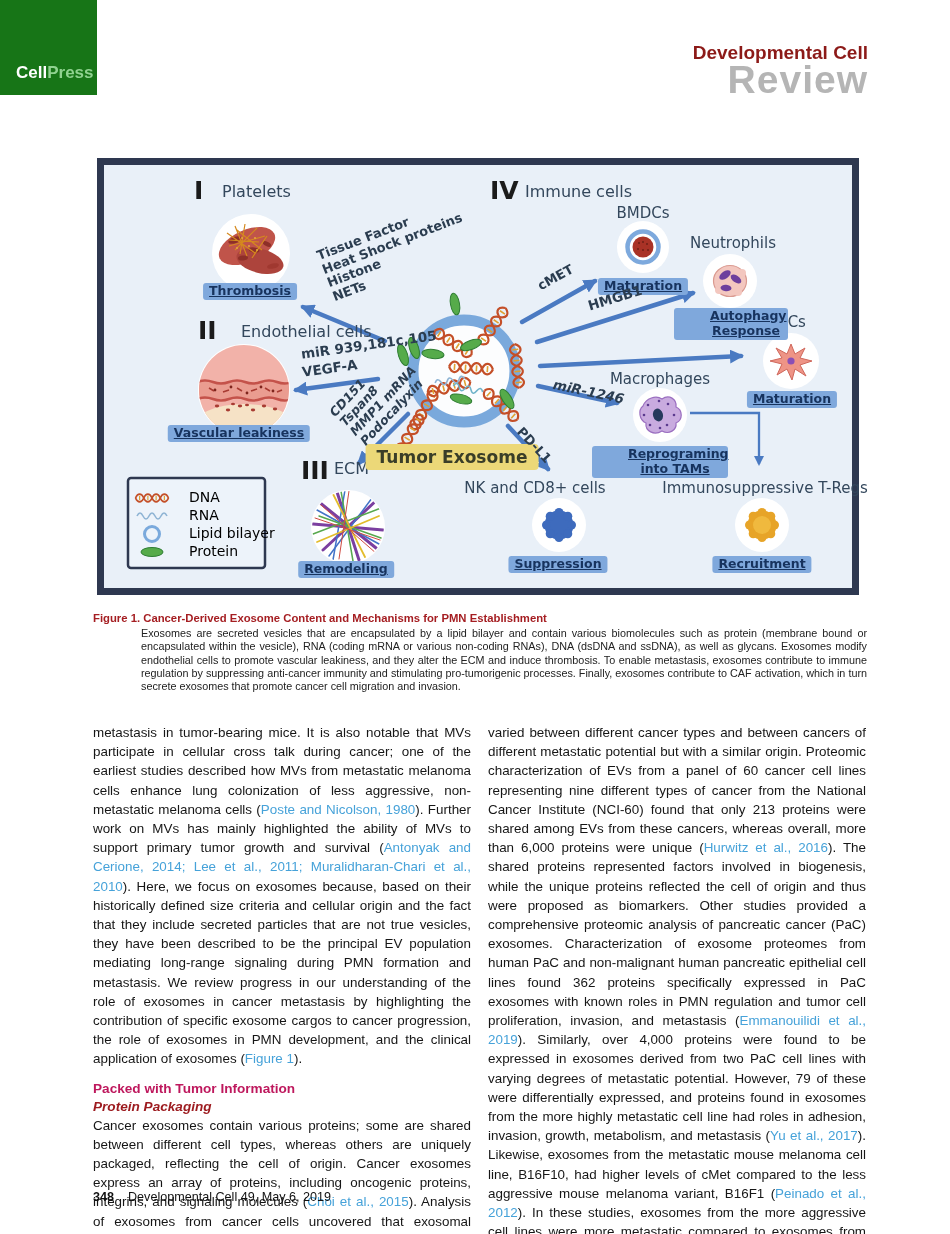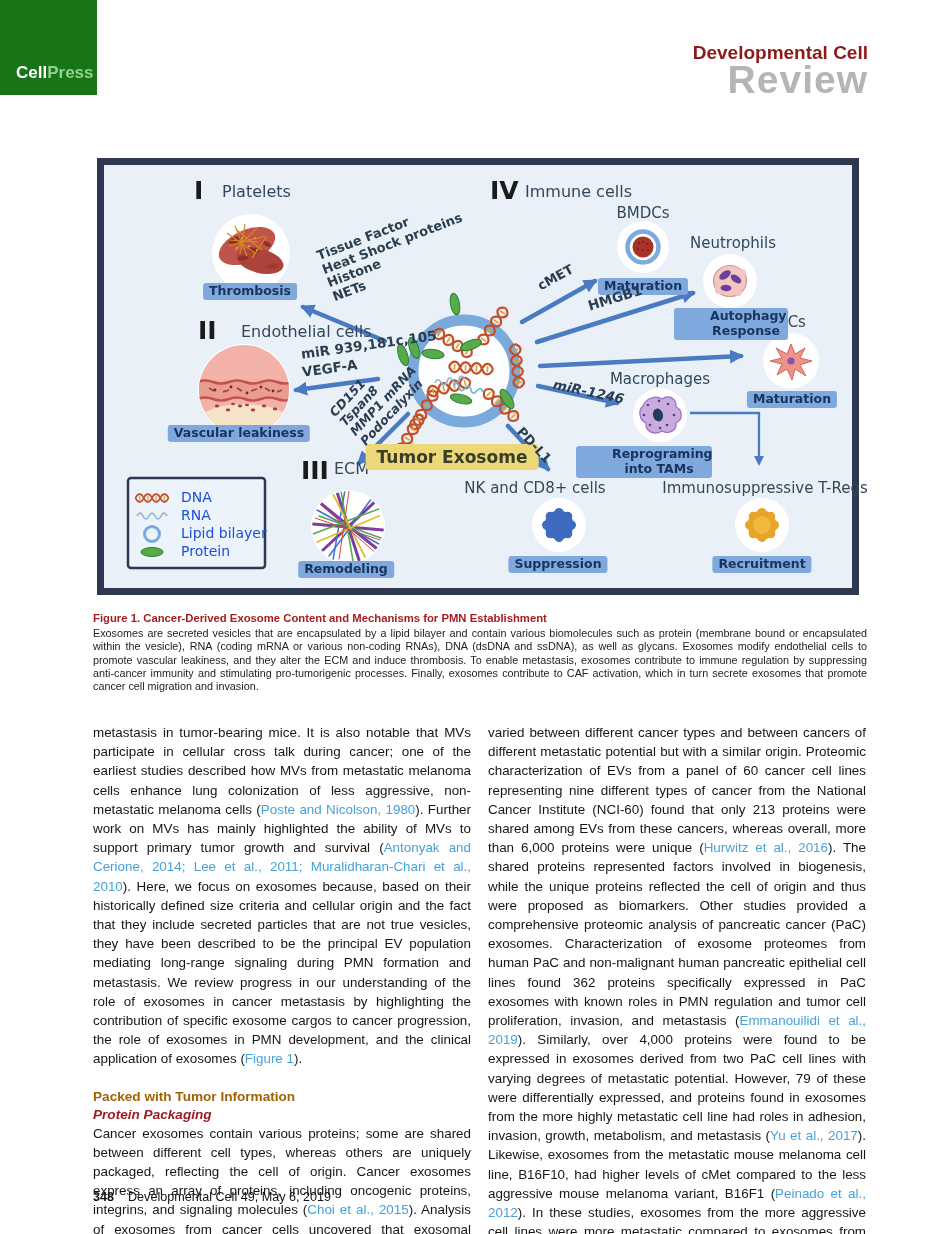--- a/index.html
+++ b/index.html
@@ -13,39 +13,39 @@
   .journal-title{position:absolute;top:42px;right:82px;font:bold 19px "Liberation Sans",sans-serif;color:#8c1a18;}
   .review-label{position:absolute;top:58px;right:82px;font:bold 39px "Liberation Sans",sans-serif;color:#b5b5b5;letter-spacing:1px;}
   
   .figure-wrap{position:absolute;left:97px;top:158px;width:762px;height:437px;background:#e9f0f8;}
   .figure-wrap svg{position:absolute;left:0;top:0;}
   .numeral{position:absolute;font:800 25px "DejaVu Sans",sans-serif;color:#1b1b1b;white-space:nowrap;}
   .sectitle{position:absolute;font:16px "DejaVu Sans",sans-serif;color:#33475c;white-space:nowrap;}
   .cellname{position:absolute;transform:translateX(-50%);font:15px "DejaVu Sans",sans-serif;color:#33475c;white-space:nowrap;}
   .badge{position:absolute;transform:translateX(-50%);background:#7fa8dc;color:#17335e;
          font:600 12.5px "DejaVu Sans",sans-serif;padding:1px 6px;border-radius:3px;
-         white-space:nowrap;text-align:center;line-height:1.18;}
+         white-space:nowrap;text-align:center;line-height:1.18;text-decoration:underline;}
   .badge-wrap2{white-space:normal;padding-left:36px;}
   .texo-label{position:absolute;transform:translateX(-50%);background:#ecd878;color:#3a3e28;
          font:600 17px "DejaVu Sans",sans-serif;padding:3px 11px;border-radius:4px;white-space:nowrap;}
   .rot{position:absolute;font-weight:bold;color:#2b3d50;transform-origin:left top;white-space:nowrap;
        font-family:"DejaVu Sans",sans-serif;}
   .rot div{white-space:nowrap;}
-  .legend-label{position:absolute;font:14px "DejaVu Sans",sans-serif;color:#1d4ed8;white-space:nowrap;}
+  .legend-label{position:absolute;font:14px "DejaVu Sans",sans-serif;color:#000000;white-space:nowrap;margin-left:8px;}
   
   .caption{position:absolute;left:93px;top:612px;width:774px;}
   .cap-title{font:bold 11.3px "Liberation Sans",sans-serif;color:#a51e22;}
-  .cap-body{font:10.8px/13.3px "Liberation Sans",sans-serif;color:#222222;text-align:justify;margin-top:3px;}
+  .cap-body{font:10.8px/13.3px "Liberation Sans",sans-serif;color:#222222;text-align:justify;margin-top:3px;margin-left:48px;}
   
   .col{position:absolute;top:723px;width:378px;font:13.4px/19.2px "Liberation Sans",sans-serif;
        color:#161616;text-align:justify;}
   .col-left{left:93px;}
   .col-right{left:488px;}
   .cite{color:#46a2d9;}
-  .sec-heading{font:bold 13.6px/18px "Liberation Sans",sans-serif;color:#a16207;margin-top:19px;}
+  .sec-heading{font:bold 13.6px/18px "Liberation Sans",sans-serif;color:#be185d;margin-top:11px;}
   .sub-heading{font:bold italic 13.6px/18px "Liberation Sans",sans-serif;color:#9d1c20;}
   
   .footer{position:absolute;left:93px;top:1190px;font:12.6px "Liberation Sans",sans-serif;color:#111111;}
   .footer .pg{font-weight:bold;margin-right:14px;}
   .footer .vol{margin-top:10px;}
 </style>
 </head>
 <body>
 
 <div class="logo-box">
@@ -300,21 +300,21 @@
   <div class="cellname" style="left:563px;top:212px">Macrophages</div>
   <div class="cellname" style="left:438px;top:321px">NK and CD8+ cells</div>
   <div class="cellname" style="left:668px;top:321px">Immunosuppressive T-Regs</div>
 
   <div class="badge" style="left:153px;top:125px">Thrombosis</div>
   <div class="badge" style="left:142px;top:267px">Vascular leakiness</div>
   <div class="badge" style="left:249px;top:403px">Remodeling</div>
   <div class="badge" style="left:546px;top:120px">Maturation</div>
   <div class="badge badge-wrap2" style="left:634px;top:150px;width:72px">Autophagy Response</div>
   <div class="badge" style="left:695px;top:233px">Maturation</div>
-  <div class="badge badge-wrap2" style="left:547px;top:288px;width:94px">Reprograming into TAMs</div>
+  <div class="badge badge-wrap2" style="left:563px;top:288px;width:94px">Reprograming into TAMs</div>
   <div class="badge" style="left:461px;top:398px">Suppression</div>
   <div class="badge" style="left:665px;top:398px">Recruitment</div>
   <div class="texo-label" style="left:355px;top:286px">Tumor Exosome</div>
 
   <div class="rot" style="left:218px;top:92px;font-size:13px;line-height:14.5px;transform:rotate(-21deg)">
     <div>Tissue Factor</div>
     <div>Heat Shock proteins</div>
     <div>Histone</div>
     <div>NETs</div>
   </div>

